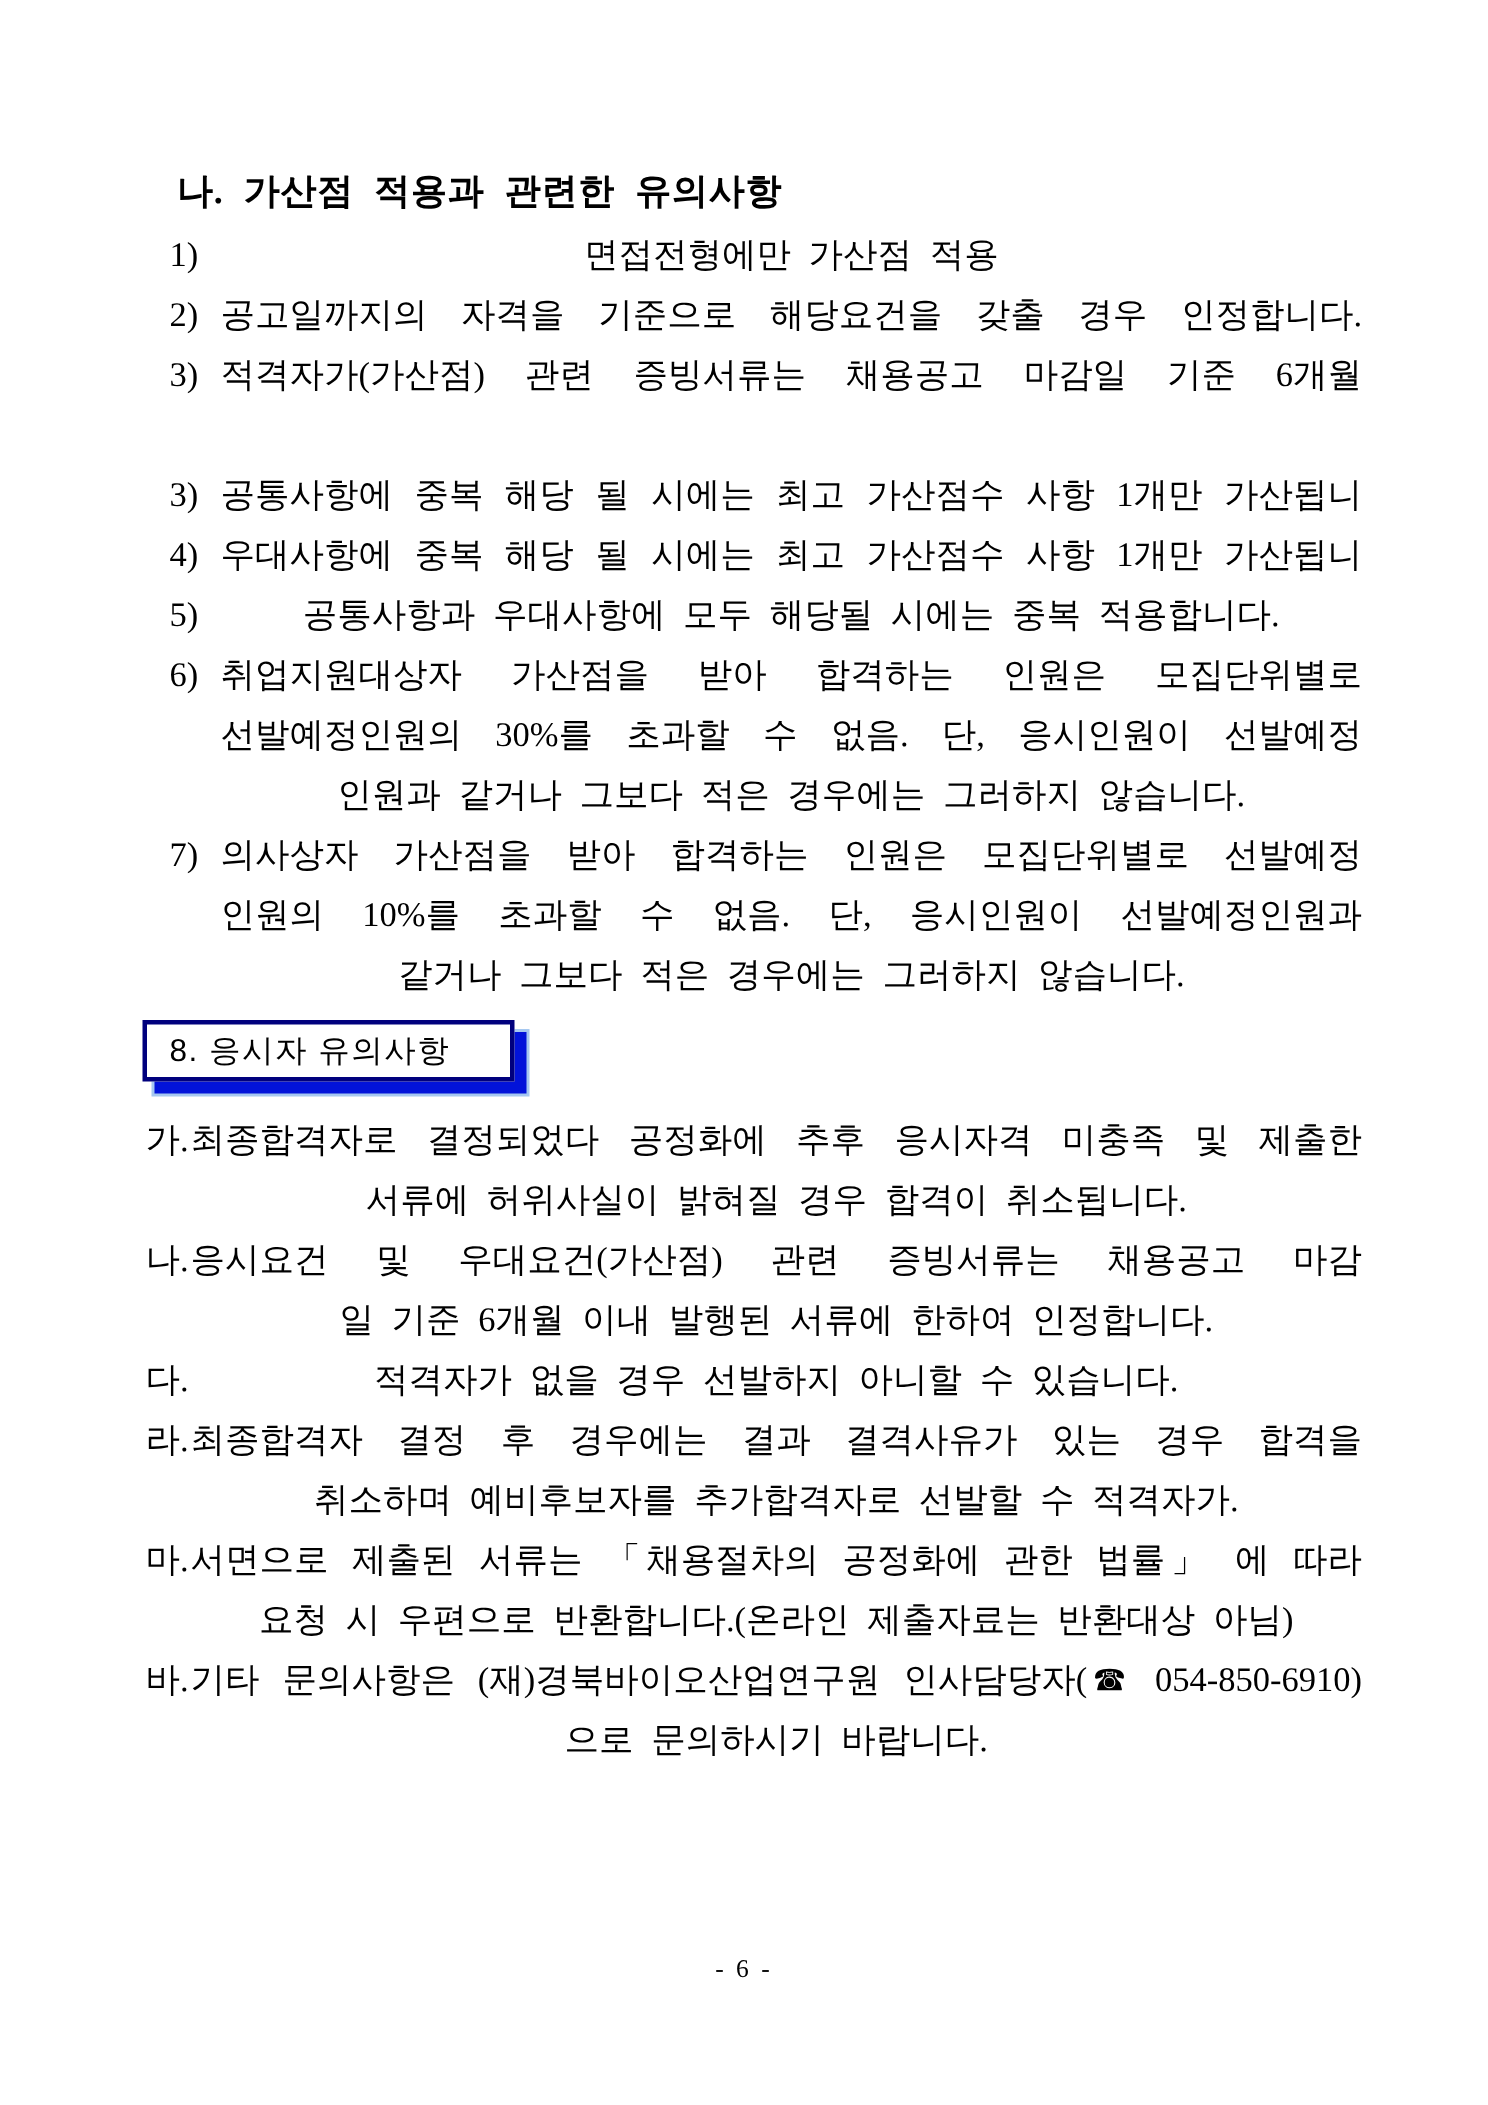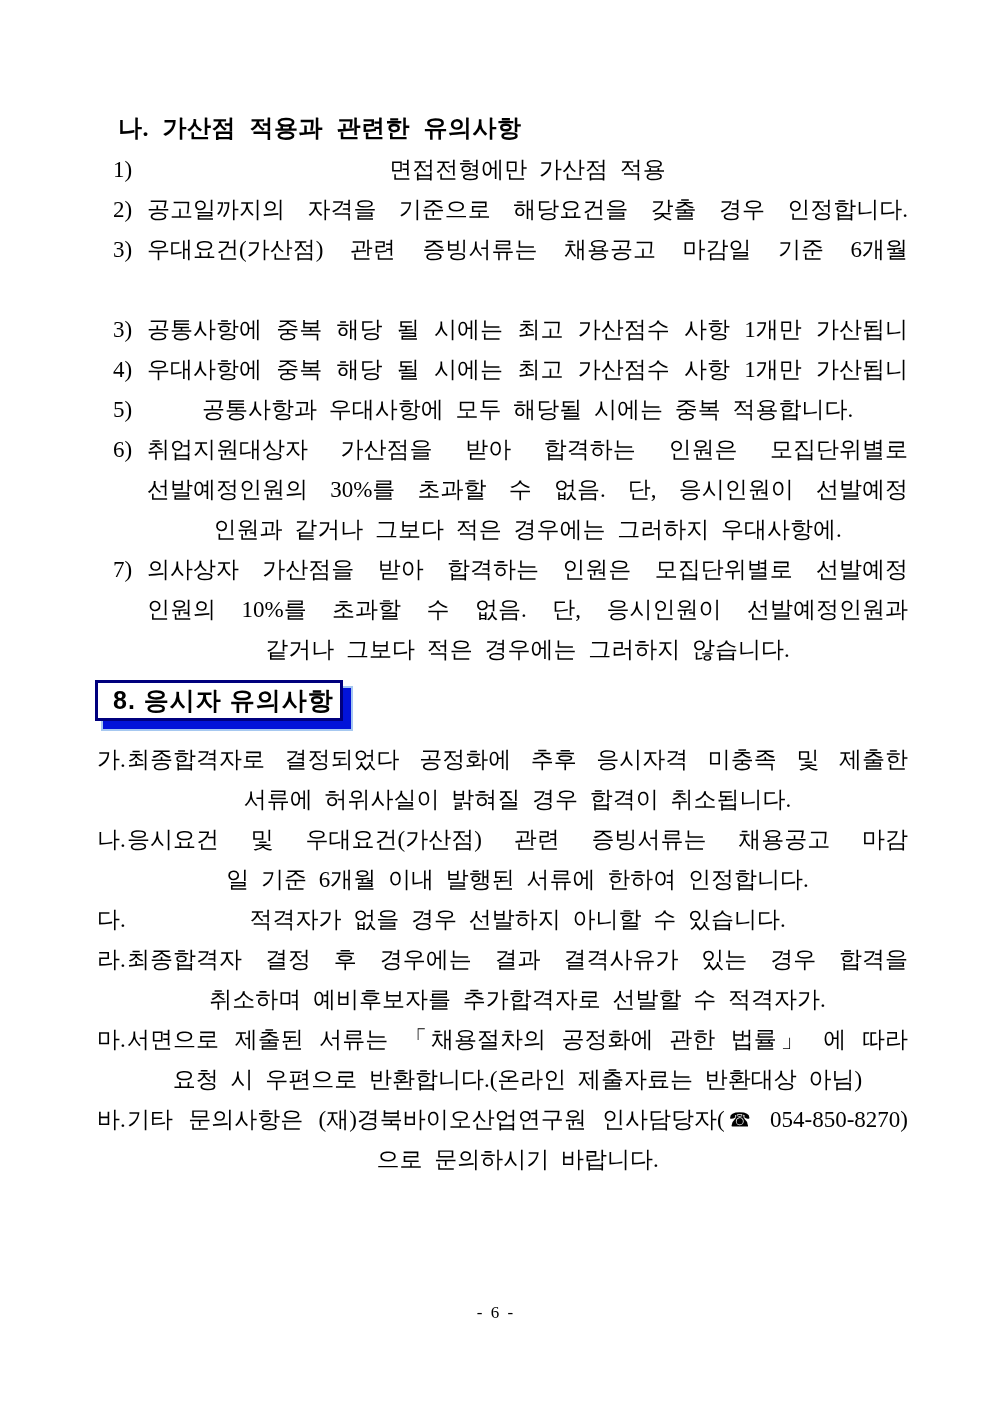--- a/index.html
+++ b/index.html
@@ -22,21 +22,21 @@
   .ln { height:40px; overflow:hidden; word-spacing:6px;text-align:center; }
   .ln.fill { text-align:justify; text-align-last:justify; }
   .sec-box {
     position:absolute; left:95px; top:680px; width:248px; height:41px;
     box-sizing:border-box; background:#ffffff;
     border:3px solid #00007d;
     box-shadow:8px 8px 0 0 #0213d9, 8px 8px 0 2px #a6c8f0;
   }
   .sec-box .ttl {
     font-family:"Liberation Sans","DejaVu Sans",sans-serif;
-    font-weight:bold; font-size:25px; line-height:35px;
+    font-weight:normal; font-size:21px; line-height:35px;
     padding-left:15px; letter-spacing:1px; white-space:nowrap;
   }
   .ftr {
     position:absolute; left:0; top:1303px; width:100%;
     text-align:center; font-size:17px; letter-spacing:2px;
   }
 </style>
 </head>
 <body>
 
@@ -54,21 +54,21 @@
   <div class="it num" style="top:190px">
     <span class="mk">2)</span>
     <div class="lines">
       <div class="ln fill">공고일까지의 자격을 기준으로 해당요건을 갖출 경우 인정합니다.</div>
     </div>
   </div>
 
   <div class="it num" style="top:230px">
     <span class="mk">3)</span>
     <div class="lines">
-      <div class="ln fill">우대요건(가산점) 관련 증빙서류는 채용공고 마감일 기준 6개월</div>
+      <div class="ln fill">적격자가(가산점) 관련 증빙서류는 채용공고 마감일 기준 6개월</div>
     </div>
   </div>
 
   <div class="it num" style="top:310px">
     <span class="mk">3)</span>
     <div class="lines">
       <div class="ln fill">공통사항에 중복 해당 될 시에는 최고 가산점수 사항 1개만 가산됩니다.</div>
     </div>
   </div>
 
@@ -84,21 +84,21 @@
     <div class="lines">
       <div class="ln">공통사항과 우대사항에 모두 해당될 시에는 중복 적용합니다.</div>
     </div>
   </div>
 
   <div class="it num" style="top:430px">
     <span class="mk">6)</span>
     <div class="lines">
       <div class="ln fill">취업지원대상자 가산점을 받아 합격하는 인원은 모집단위별로</div>
       <div class="ln fill">선발예정인원의 30%를 초과할 수 없음. 단, 응시인원이 선발예정</div>
-      <div class="ln">인원과 같거나 그보다 적은 경우에는 그러하지 우대사항에.</div>
+      <div class="ln">인원과 같거나 그보다 적은 경우에는 그러하지 않습니다.</div>
     </div>
   </div>
 
   <div class="it num" style="top:550px">
     <span class="mk">7)</span>
     <div class="lines">
       <div class="ln fill">의사상자 가산점을 받아 합격하는 인원은 모집단위별로 선발예정</div>
       <div class="ln fill">인원의 10%를 초과할 수 없음. 단, 응시인원이 선발예정인원과</div>
       <div class="ln">같거나 그보다 적은 경우에는 그러하지 않습니다.</div>
     </div>
@@ -143,20 +143,20 @@
     <span class="mk">마.</span>
     <div class="lines">
       <div class="ln fill">서면으로 제출된 서류는 「채용절차의 공정화에 관한 법률」 에 따라</div>
       <div class="ln">요청 시 우편으로 반환합니다.(온라인 제출자료는 반환대상 아님)</div>
     </div>
   </div>
 
   <div class="it kor" style="top:1100px">
     <span class="mk">바.</span>
     <div class="lines">
-      <div class="ln fill">기타 문의사항은 (재)경북바이오산업연구원 인사담당자(☎ 054-850-8270)</div>
+      <div class="ln fill">기타 문의사항은 (재)경북바이오산업연구원 인사담당자(☎ 054-850-6910)</div>
       <div class="ln">으로 문의하시기 바랍니다.</div>
     </div>
   </div>
 
   <div class="ftr">- 6 -</div>
 
 </div>
 
 </body></html>

